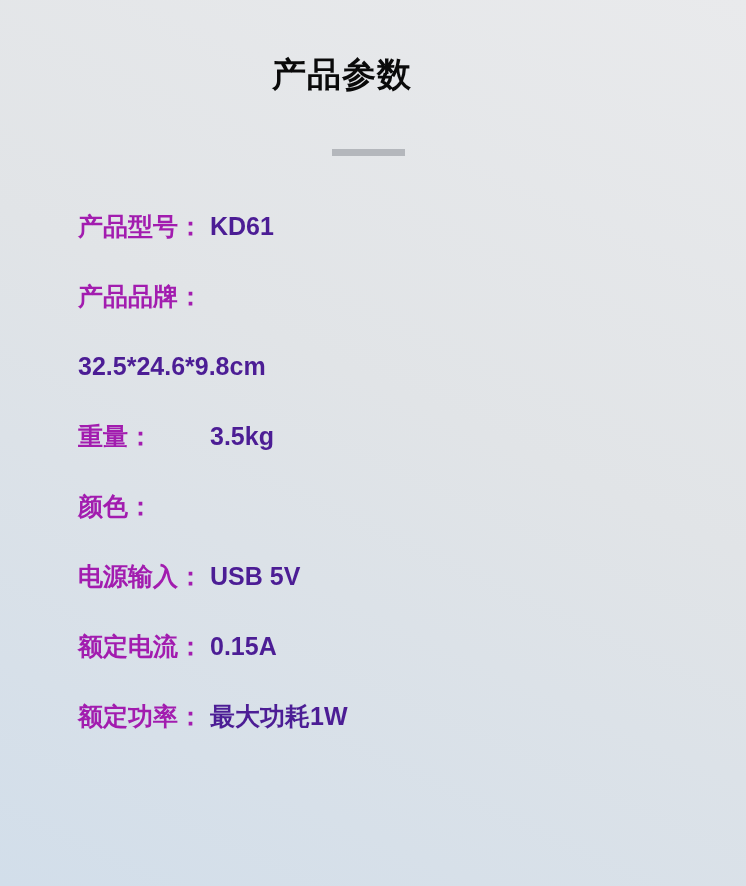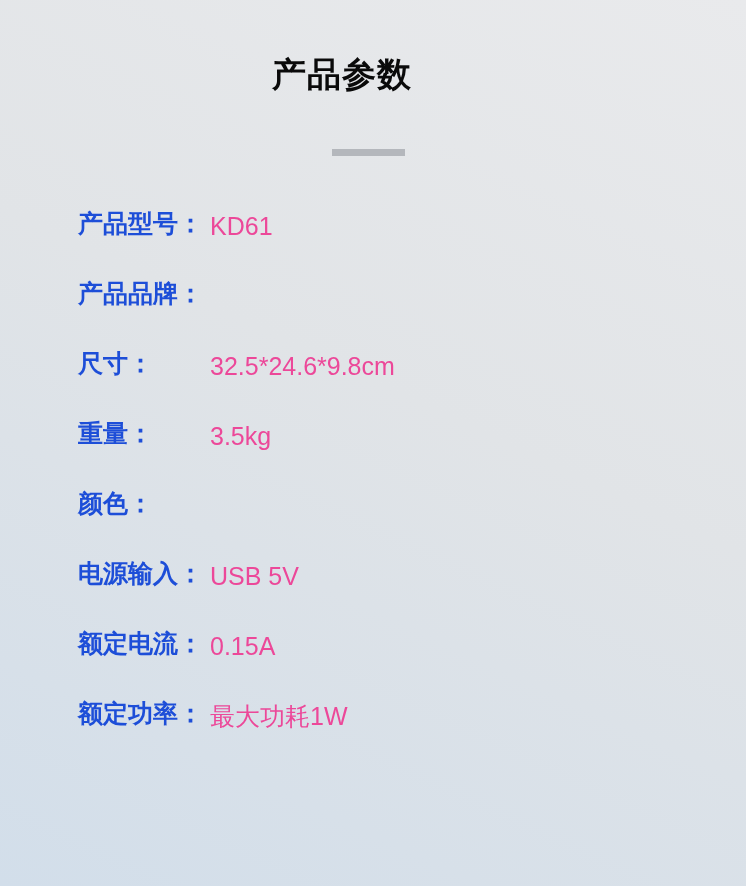--- a/index.html
+++ b/index.html
@@ -43,28 +43,27 @@
     display: flex;
     align-items: flex-start;
     height: 70px;
     font-size: 25px;
     line-height: 32px;
   }
   .spec-label {
     flex: none;
     width: 132px;
     font-weight: 700;
-    color: #1d4ed8;
+    color: #a21caf;
     white-space: nowrap;
-    font-family: Liberation Mono, monospace;
   }
   .spec-value {
     flex: 1;
-    font-weight: 400;
-    color: #ec4899;
+    font-weight: 700;
+    color: #4c1d95;
     white-space: nowrap;
   }
 </style>
 </head>
 <body>
 
 <div class="page">
 
   <h1 class="page-title">产品参数</h1>
 
@@ -75,21 +74,20 @@
     <div class="spec-row">
       <span class="spec-label">产品型号：</span>
       <span class="spec-value">KD61</span>
     </div>
 
     <div class="spec-row">
       <span class="spec-label">产品品牌：</span>
     </div>
 
     <div class="spec-row">
-      <span class="spec-label">尺寸：</span>
       <span class="spec-value">32.5*24.6*9.8cm</span>
     </div>
 
     <div class="spec-row">
       <span class="spec-label">重量：</span>
       <span class="spec-value">3.5kg</span>
     </div>
 
     <div class="spec-row">
       <span class="spec-label">颜色：</span>

